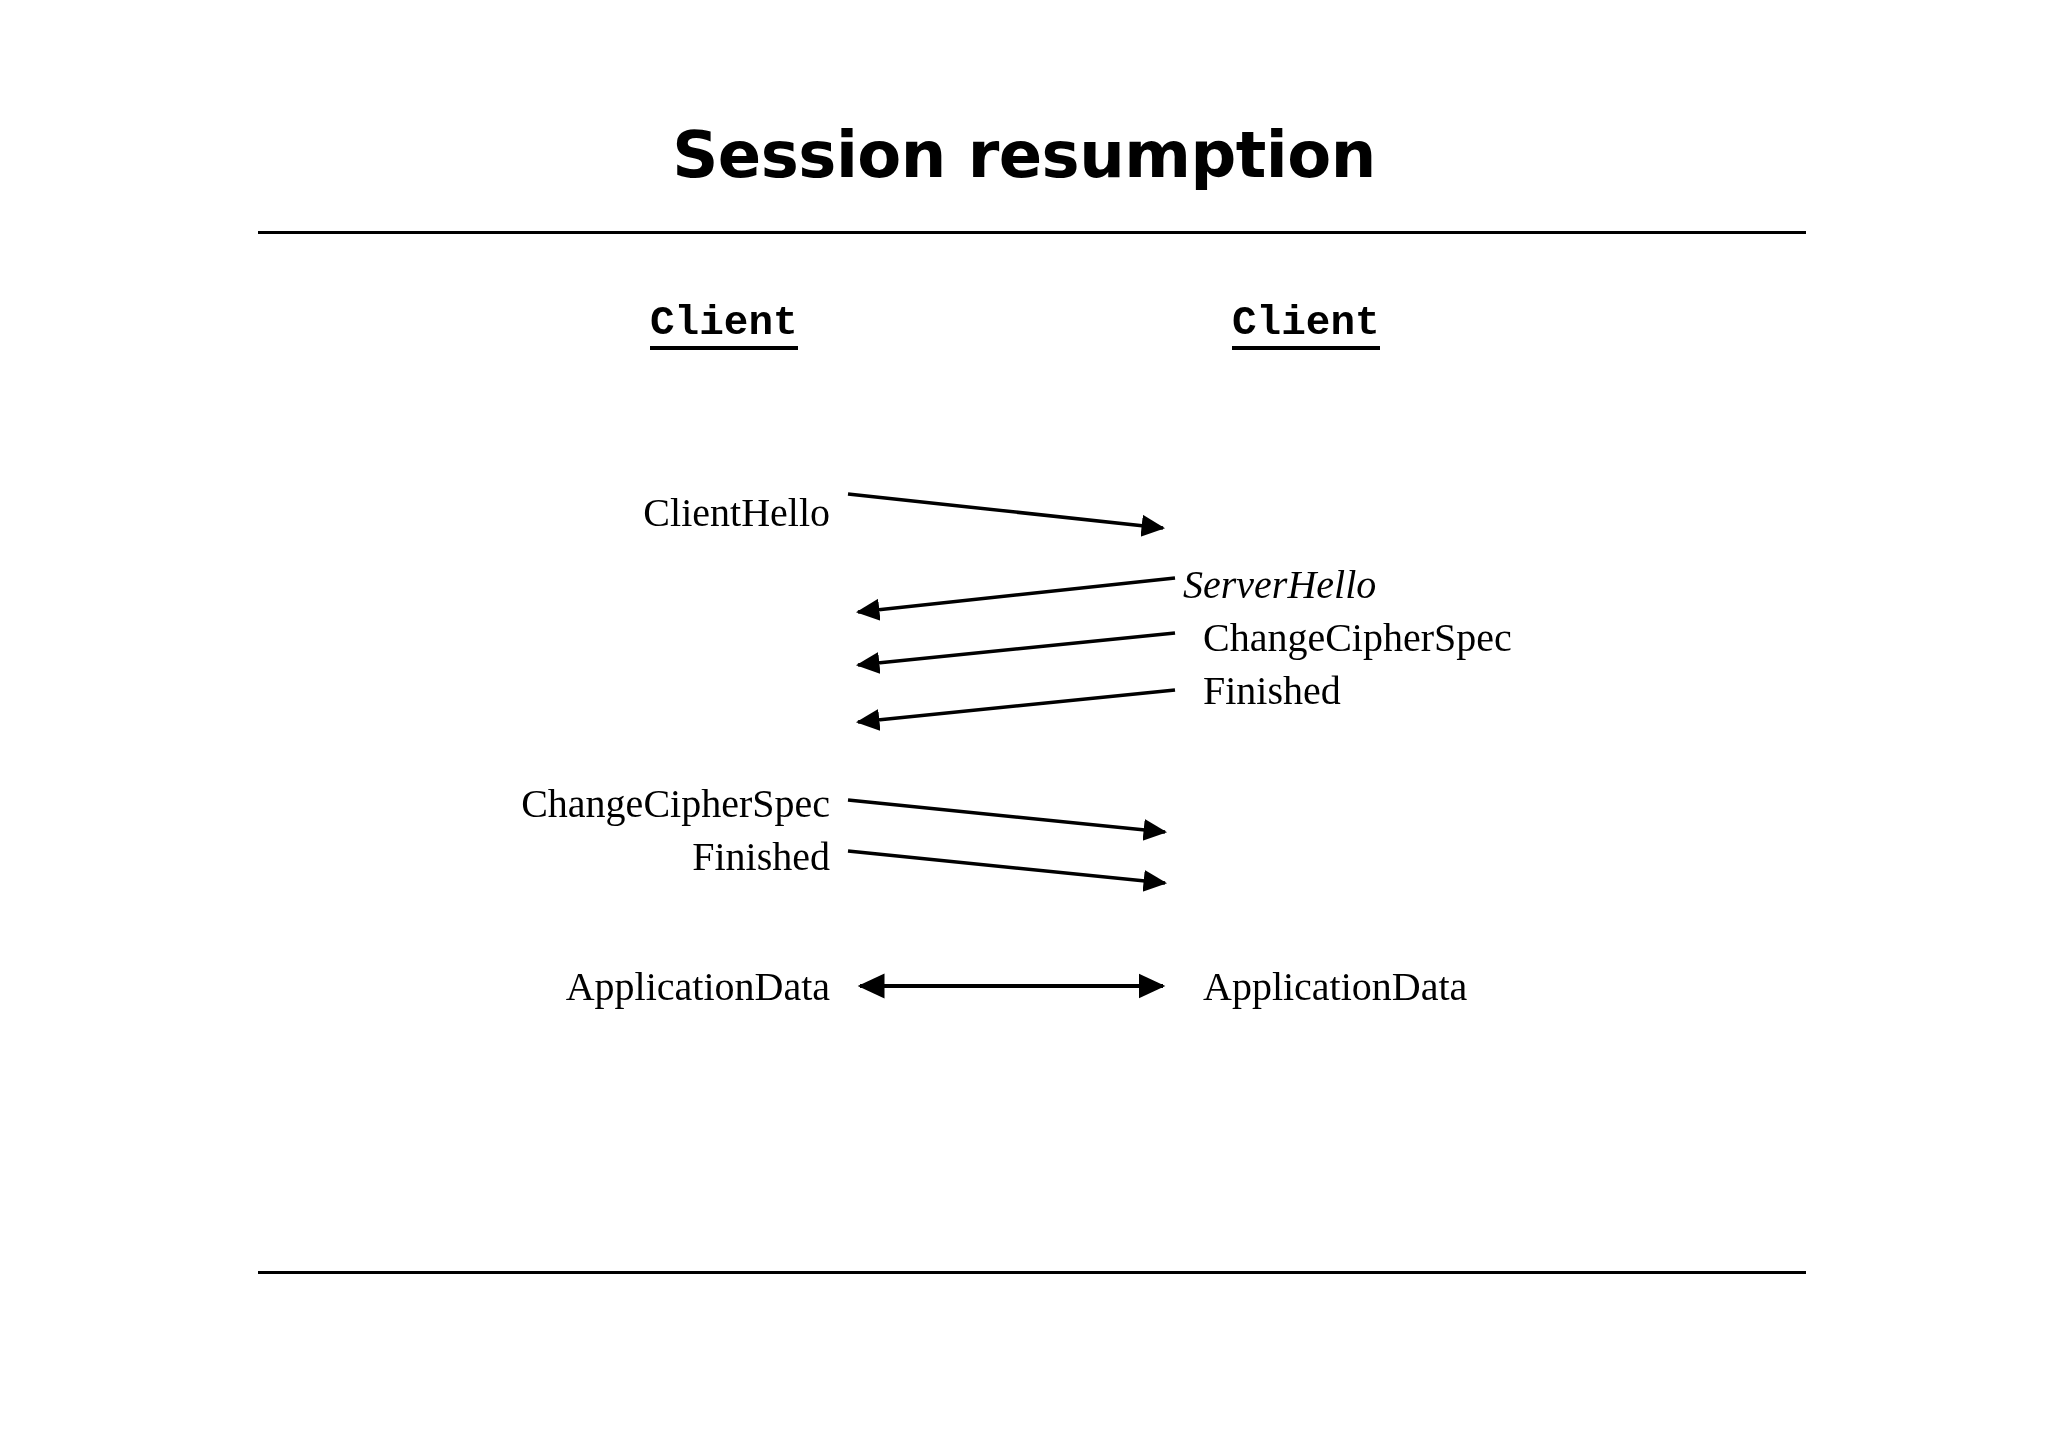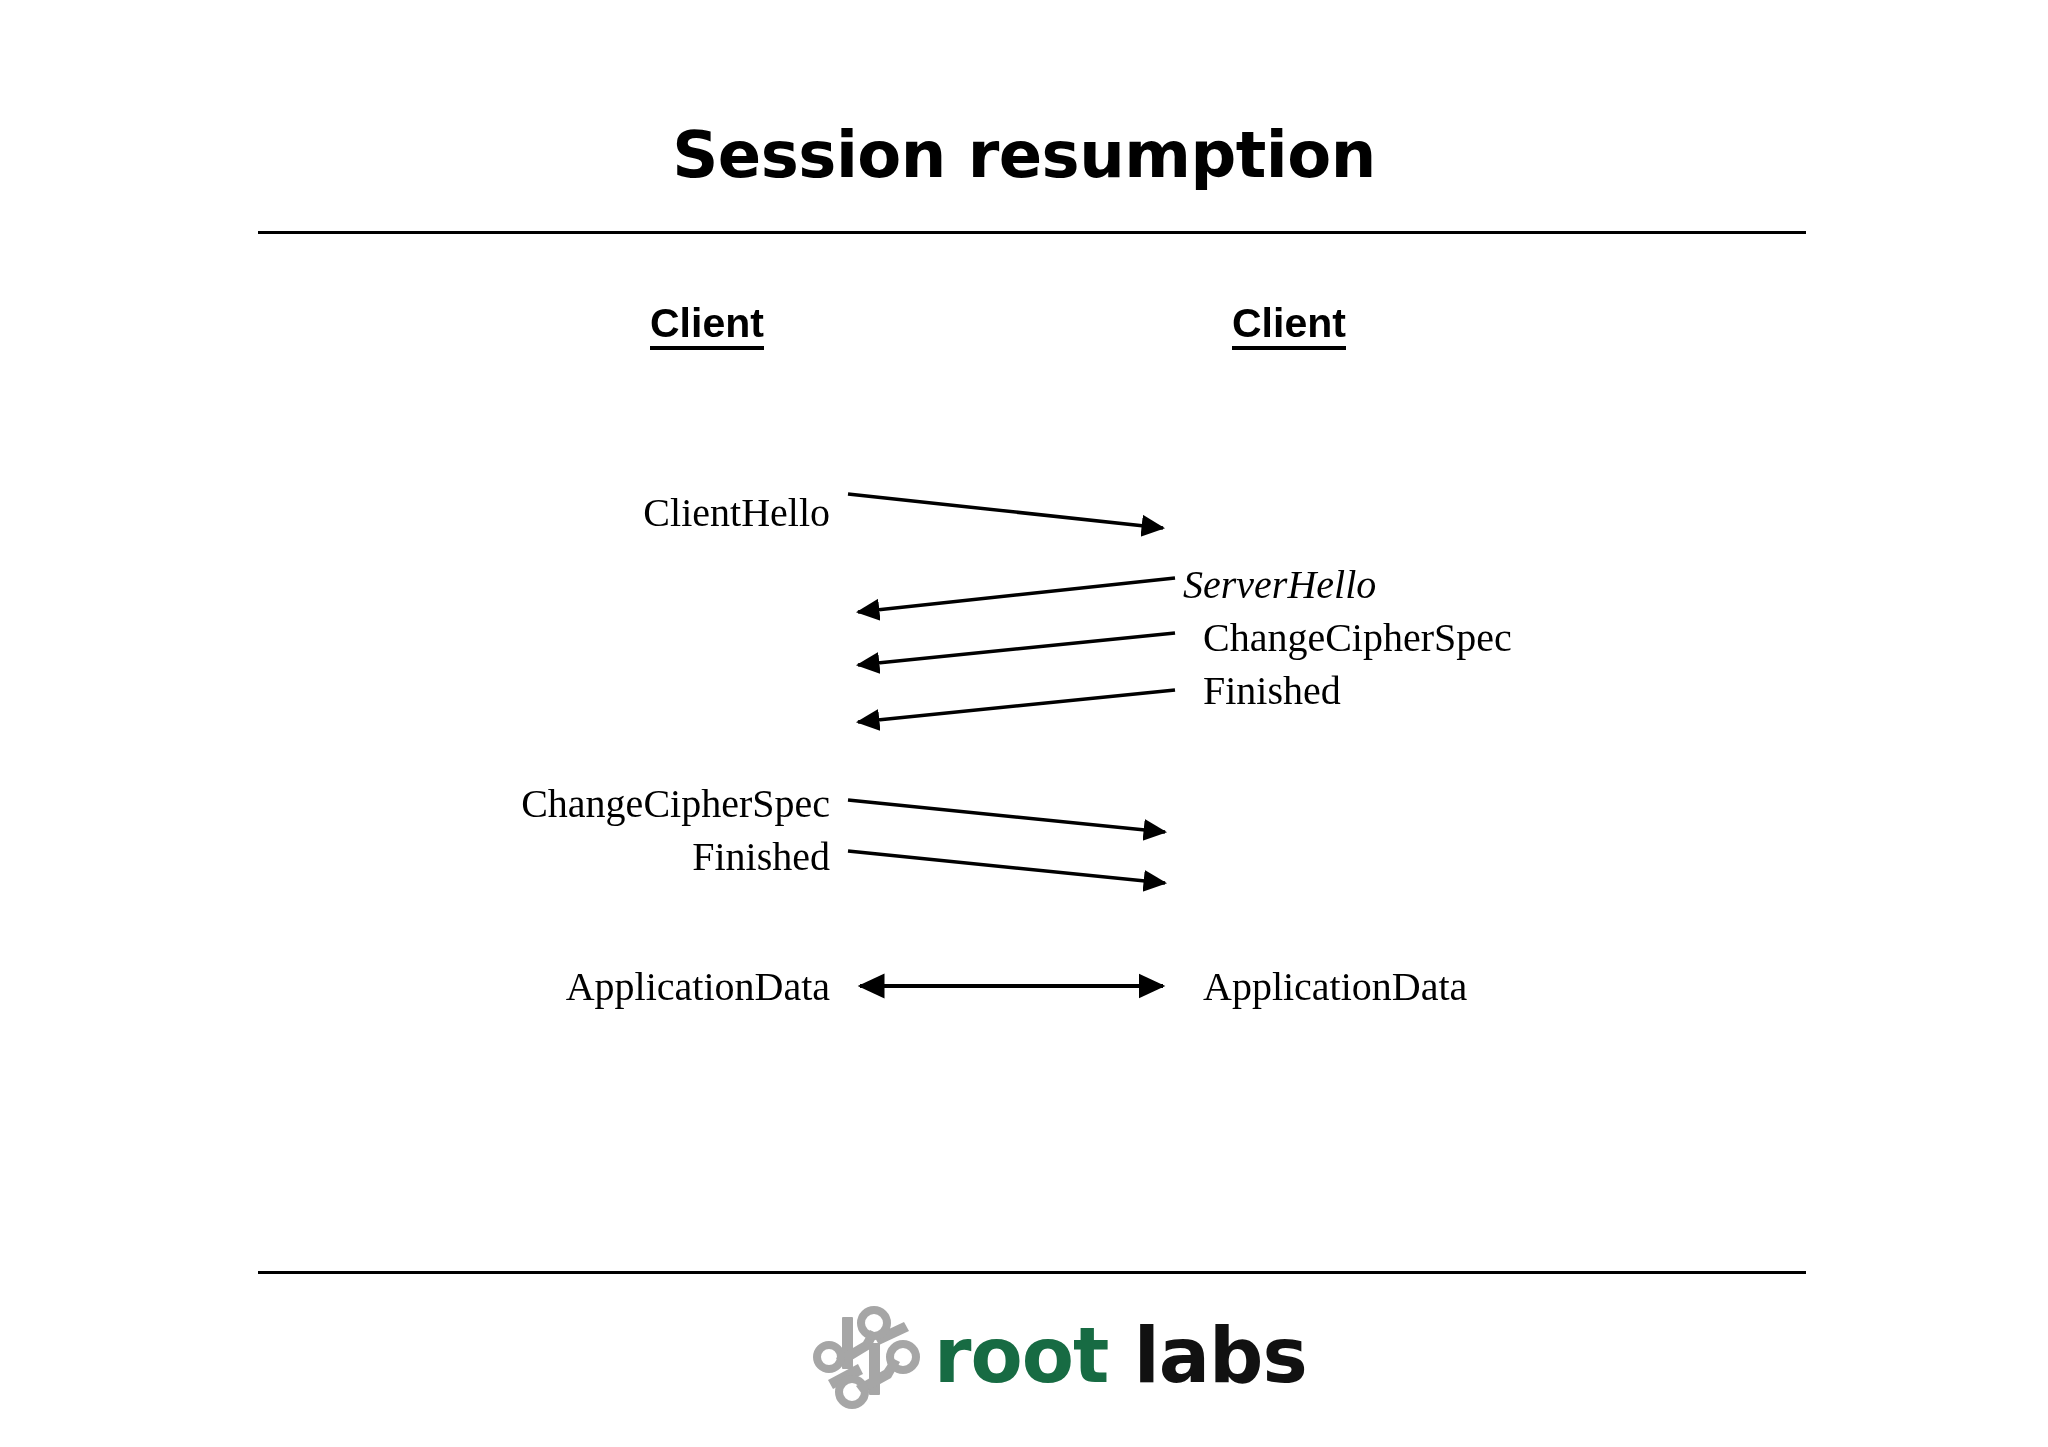--- a/index.html
+++ b/index.html
@@ -45,21 +45,21 @@
     width: 1548px;
     height: 0;
     border-top: 3px solid #000000;
   }
   .rule-top    { top: 231px; }
   .rule-bottom { top: 1271px; }
 
   
   .col-header {
     position: absolute;
-    font-family: Liberation Sans, sans-serif;
+    font-family: Liberation Mono, monospace;
     font-size: 41px;
     font-weight: bold;
     color: #000000;
     white-space: nowrap;
     border-bottom: 4px solid #000000;
     padding-bottom: 2px;
     line-height: 1;
   }
   .col-header-client { left: 650px;  top: 303px; }
   .col-header-server { left: 1232px; top: 303px; }
@@ -166,39 +166,14 @@
 
     <line x1="848" y1="800" x2="1165" y2="832" stroke="#000000" stroke-width="3.5" marker-end="url(#ah-right)"></line>
 
     <line x1="848" y1="851" x2="1165" y2="883" stroke="#000000" stroke-width="3.5" marker-end="url(#ah-right)"></line>
 
     <line x1="860" y1="986" x2="1163" y2="986" stroke="#000000" stroke-width="4" marker-start="url(#ah-left)" marker-end="url(#ah-right)"></line>
   </svg>
 
   <div class="rule rule-bottom"></div>
 
-  <div id="logo">
-
-    <svg class="logo-mark" width="112" height="112" viewBox="0 0 112 112">
-      <g fill="#a6a6a6">
-
-        <rect x="30" y="17" width="11" height="52" rx="1"></rect>
-        <rect x="57" y="43" width="11" height="52" rx="1"></rect>
-
-        <path d="M 24 58 L 51 42 L 58 30 L 66 34 L 58 49 L 30 66 z"></path>
-        <path d="M 62 36 L 92 22 L 97 31 L 67 45 z"></path>
-
-        <path d="M 44 86 L 72 70 L 80 58 L 88 62 L 79 78 L 50 94 z"></path>
-        <path d="M 16 80 L 46 64 L 51 74 L 21 89 z"></path>
-
-        <circle cx="62" cy="23" r="13" fill="none" stroke="#a6a6a6" stroke-width="8"></circle>
-        <circle cx="17" cy="57" r="12" fill="none" stroke="#a6a6a6" stroke-width="8"></circle>
-        <circle cx="91" cy="57" r="13" fill="none" stroke="#a6a6a6" stroke-width="8"></circle>
-        <circle cx="40" cy="92" r="13" fill="none" stroke="#a6a6a6" stroke-width="8"></circle>
-      </g>
-    </svg>
-
-    <div class="logo-word">
-      <span class="logo-root">root</span><span>&nbsp;</span><span class="logo-labs">labs</span>
-    </div>
-  </div>
 
 </div>
 
 </body></html>

